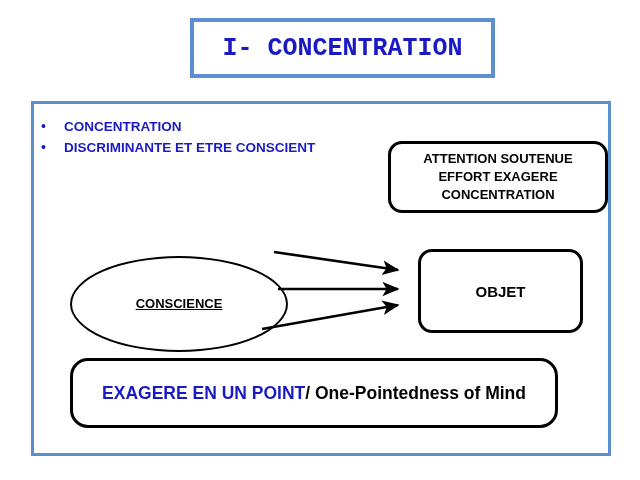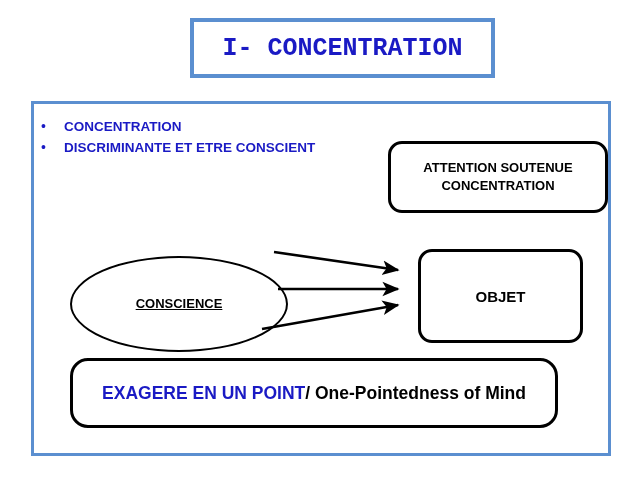--- a/index.html
+++ b/index.html
@@ -113,21 +113,21 @@
     color: #000000;
     font-size: 13px;
     font-weight: bold;
     line-height: 18px;
   }
 
   #objet-box {
     left: 418px;
     top: 249px;
     width: 165px;
-    height: 94px;
+    height: 84px;
     border-radius: 14px;
   }
   #objet-label {
     color: #000000;
     font-size: 15px;
     font-weight: bold;
   }
 
   #mental-box {
     left: 70px;
@@ -200,20 +200,21 @@
     </div>
     <div class="bullet-row">
       <span class="bullet-dot">•</span>
       <span class="bullet-label">DISCRIMINANTE ET ETRE CONSCIENT</span>
     </div>
   </div>
 
   <div id="attention-box" class="round-box">
     <div class="lines">
       <div>ATTENTION SOUTENUE</div>
+      <div>EFFORT EXAGERE</div>
       <div>CONCENTRATION</div>
     </div>
   </div>
 
   <div id="conscience-ellipse">
     <div id="conscience-label">
       <div>CONSCIENCE</div>
     </div>
   </div>
 

